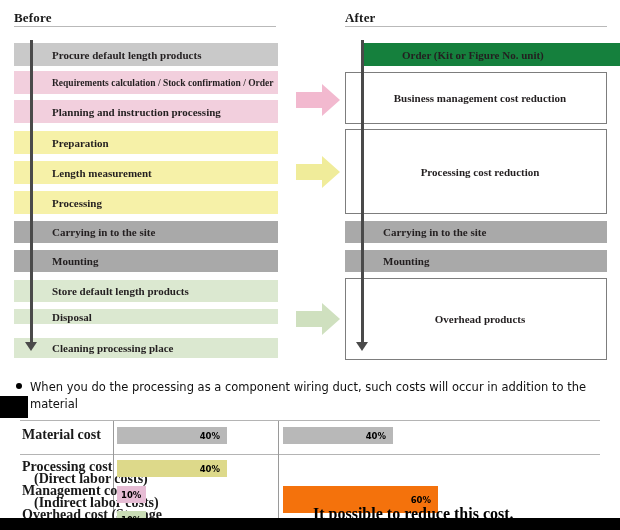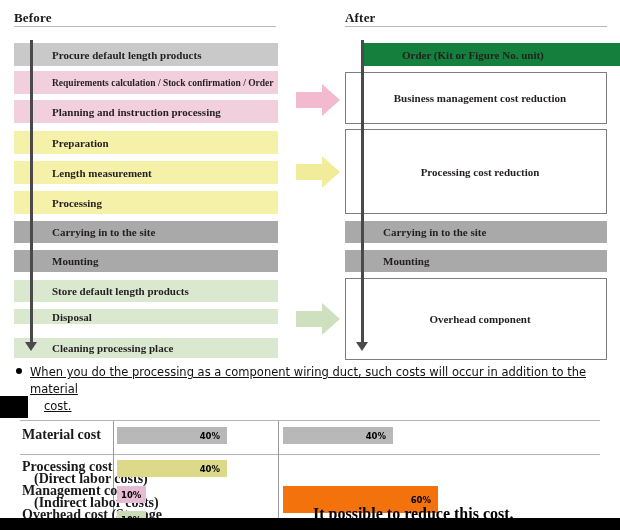--- a/index.html
+++ b/index.html
@@ -253,31 +253,30 @@
 
   <div class="step shaded left" style="left:345px; top:221px; width:262px; height:22px; background:#a9a9a9;">
     <span class="step-label">Carrying in to the site</span>
   </div>
 
   <div class="step shaded left" style="left:345px; top:250px; width:262px; height:22px; background:#a9a9a9;">
     <span class="step-label">Mounting</span>
   </div>
 
   <div class="step outline center" style="left:345px; top:278px; width:262px; height:82px;">
-    <span class="step-label">Overhead component</span>
+    <span class="step-label">Overhead products</span>
   </div>
 
   <div class="spine" style="left:361px; top:40px; height:305px;"></div>
   <div class="spine-head" style="left:356px; top:342px;"></div>
 </div>
 
-<div class="note" style="left:16px; top:364px; width:590px;text-decoration:underline;">
+<div class="note" style="left:16px; top:379px; width:590px;">
   <span class="bullet"></span>
   <span class="ntext">When you do the processing as a component wiring duct, such costs will occur in addition to the material</span>
-  <span class="ntext l2">cost.</span>
 </div>
 
 <div class="black-block" style="left:0px; top:396px; width:28px; height:22px;"></div>
 
 <div class="ctable">
 
   <div class="crule" style="left:20px; top:420px; width:580px;"></div>
   <div class="crule" style="left:20px; top:454px; width:580px;"></div>
 
   <div class="cvrule" style="left:113px; top:421px; height:100px;"></div>

